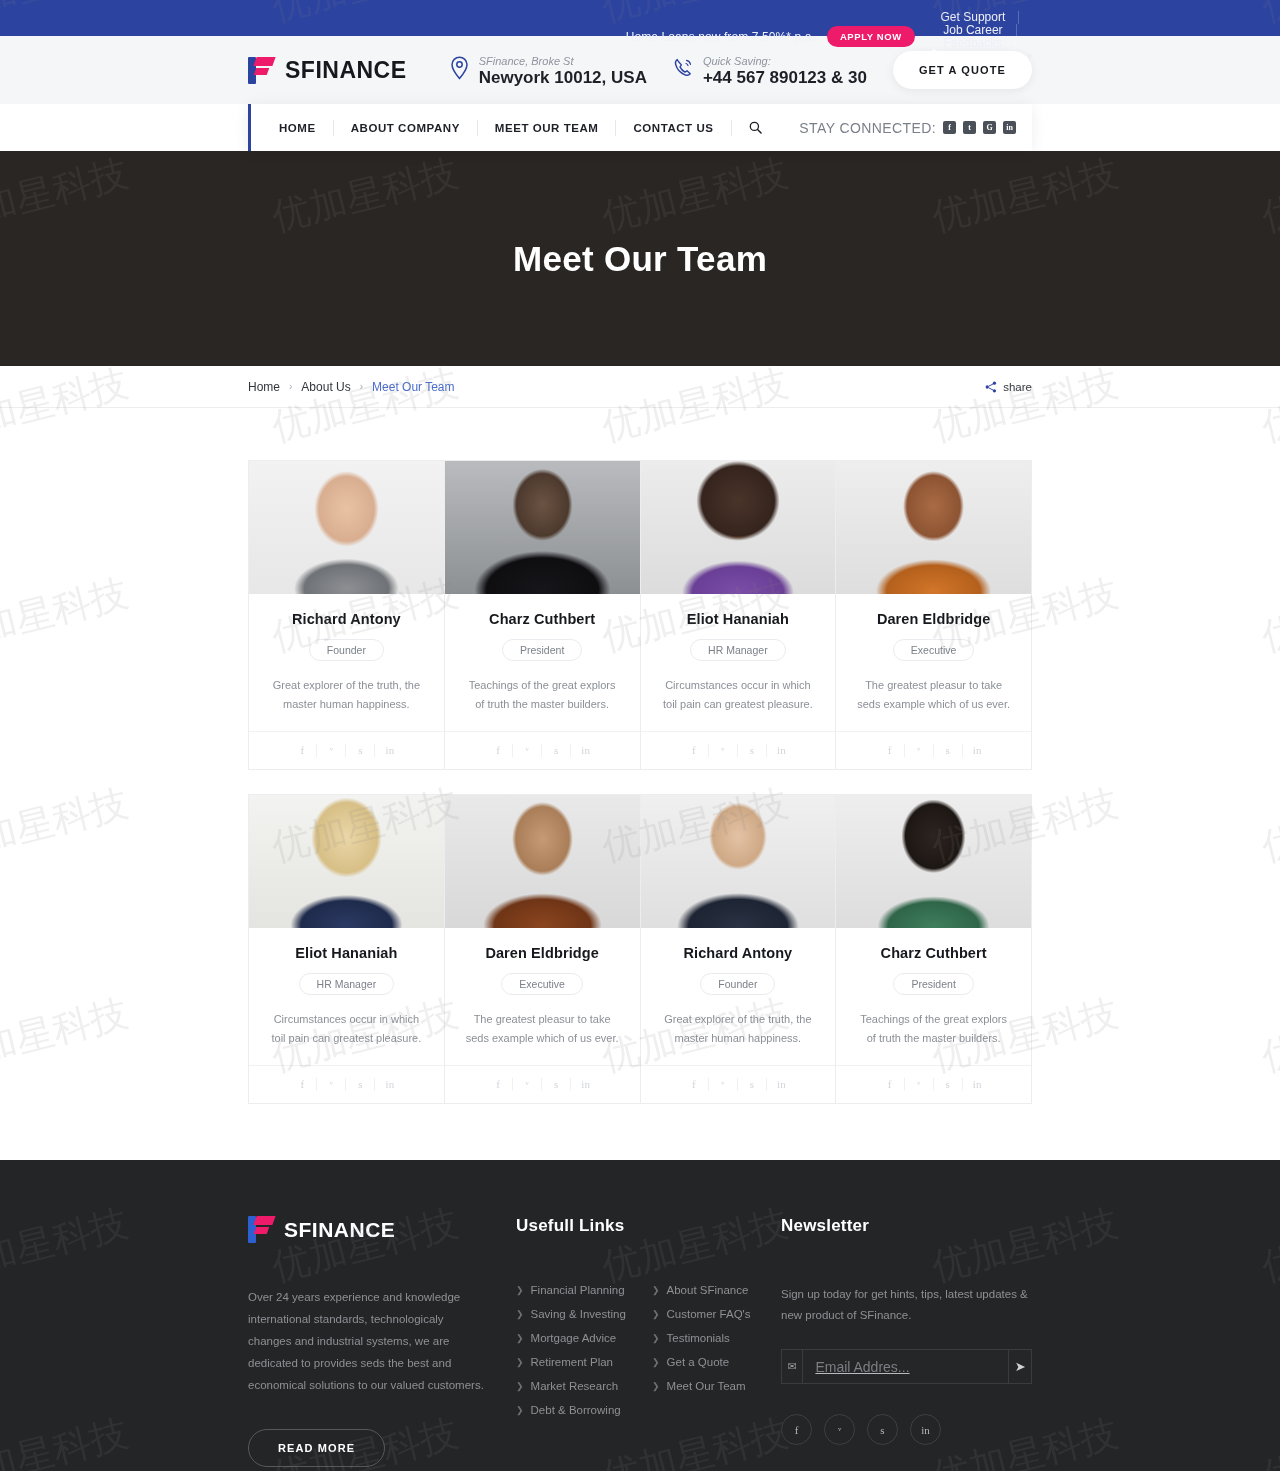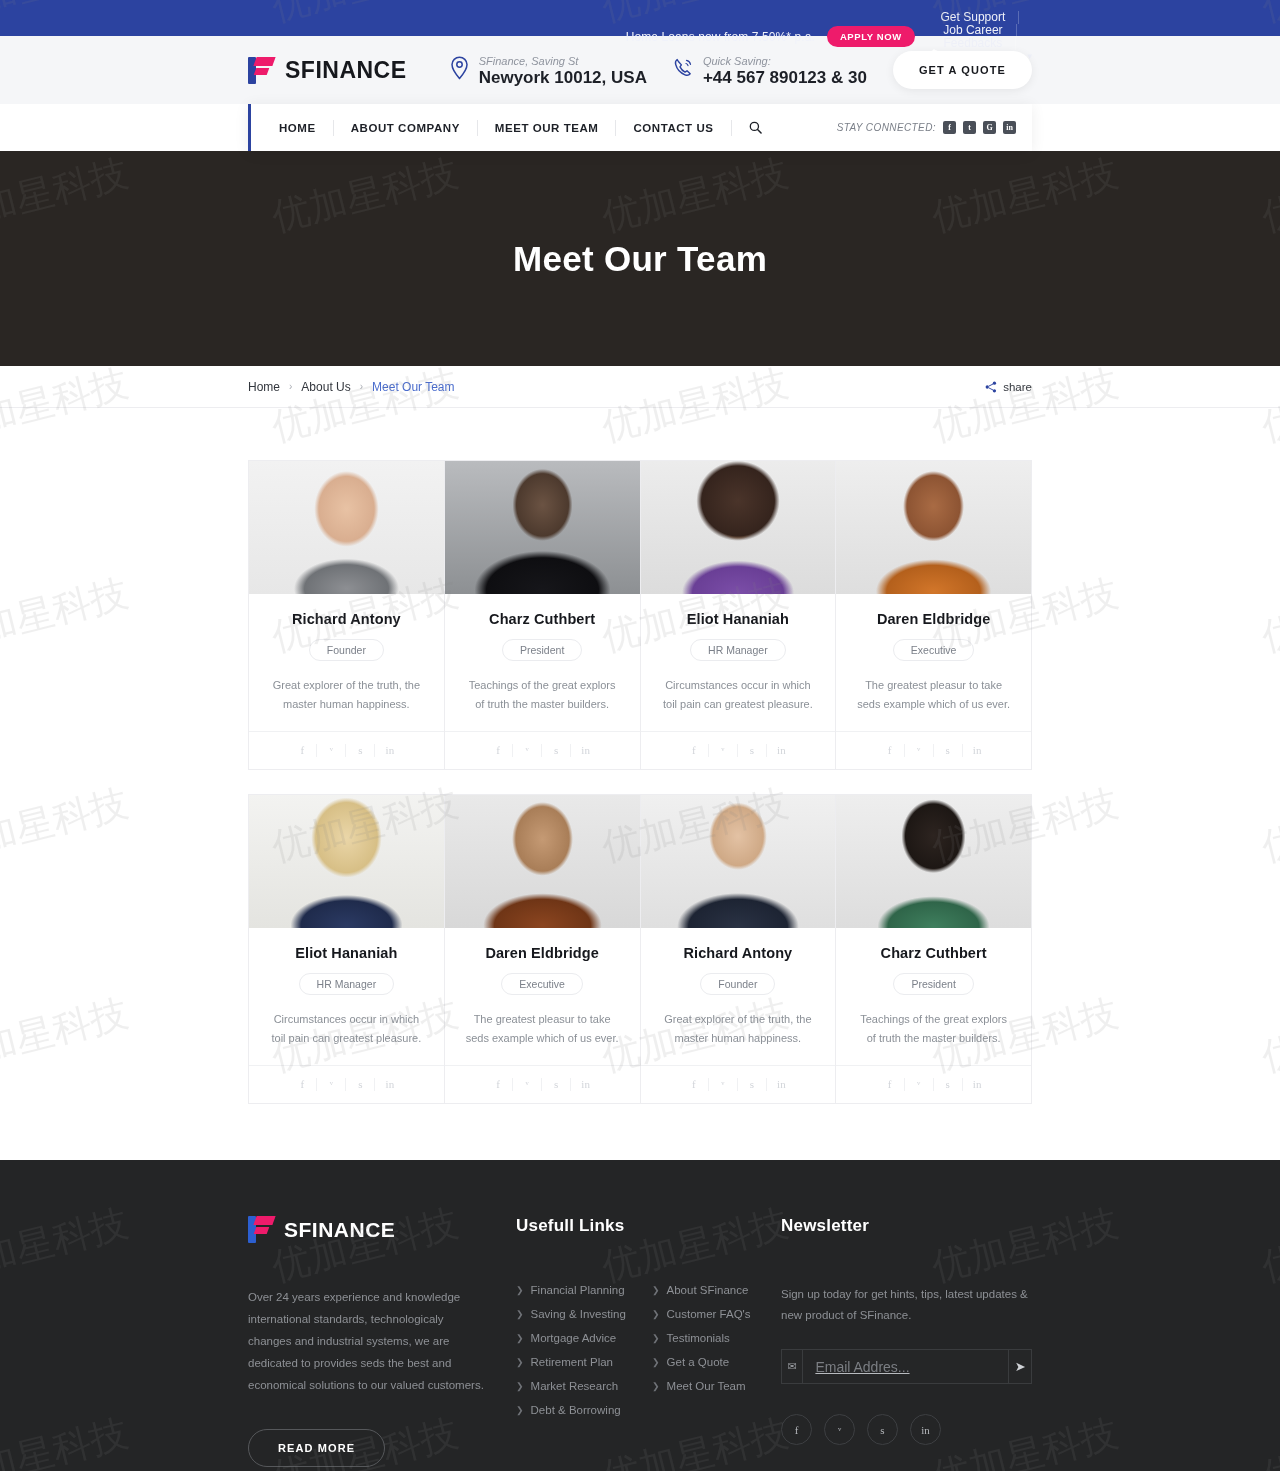--- a/index.html
+++ b/index.html
@@ -103,21 +103,21 @@
     font-size: 11.5px; font-weight: bold; letter-spacing: .55px;
     color: #1d2027; text-decoration: none; padding: 0 17px;
     border-right: 1px solid #e6e7ea; line-height: 16px;
   }
   .nav-search {
     padding: 0 17px; display: flex; align-items: center; cursor: pointer;
   }
   .stay {
     margin-left: auto; display: flex; align-items: center; gap: 7px; padding-right: 16px;
   }
-  .stay-label { font-size: 10px; letter-spacing: .4px; color: #7a7f88; font-style: italic; }
+  .stay-label { font-size: 14px; letter-spacing: .4px; color: #7a7f88; }
   .sq-ico {
     width: 13px; height: 13px; border-radius: 2px; background: #4a4f58;
     color: #fff; font-size: 8px; font-weight: bold;
     display: flex; align-items: center; justify-content: center;
     font-family: "Liberation Serif", serif;
   }
 
   
   .hero {
     height: 215px; position: relative; overflow: hidden;
@@ -268,21 +268,21 @@
     </div>
     <div class="head-info">
       <div class="info-item">
         <span class="info-ico">
           <svg width="19" height="24" viewBox="0 0 19 24">
               <path d="M9.5 1.2C5.4 1.2 2 4.5 2 8.6c0 5.4 7.5 13.8 7.5 13.8S17 14 17 8.6c0-4.1-3.4-7.4-7.5-7.4z" fill="none" stroke="#2c43a0" stroke-width="1.5"></path>
               <circle cx="9.5" cy="8.5" r="2.7" fill="none" stroke="#2c43a0" stroke-width="1.5"></circle>
             </svg>
         </span>
         <span>
-          <span class="info-small" style="display:block">SFinance, Saving St</span>
+          <span class="info-small" style="display:block">SFinance, Broke St</span>
           <span class="info-big" style="display:block">Newyork 10012, USA</span>
         </span>
       </div>
       <div class="info-item">
         <span class="info-ico">
           <svg width="20" height="22" viewBox="0 0 20 22">
               <path d="M4.2 2.5c-1.5 1.1-2.1 3-1.5 5 1.2 4.4 5 8.6 9.3 10.3 2 .8 4 .4 5.2-1l-3.2-3-2 1.3c-2-1-4-3.1-5-5.2l1.4-2-3-3.4z" fill="none" stroke="#2c43a0" stroke-width="1.4" stroke-linejoin="round"></path>
               <path d="M13.5 3.4c2 .4 3.6 2 4 4M13 6.5c1 .3 1.8 1.1 2 2.1" fill="none" stroke="#2c43a0" stroke-width="1.2" stroke-linecap="round"></path>
             </svg>
         </span>

